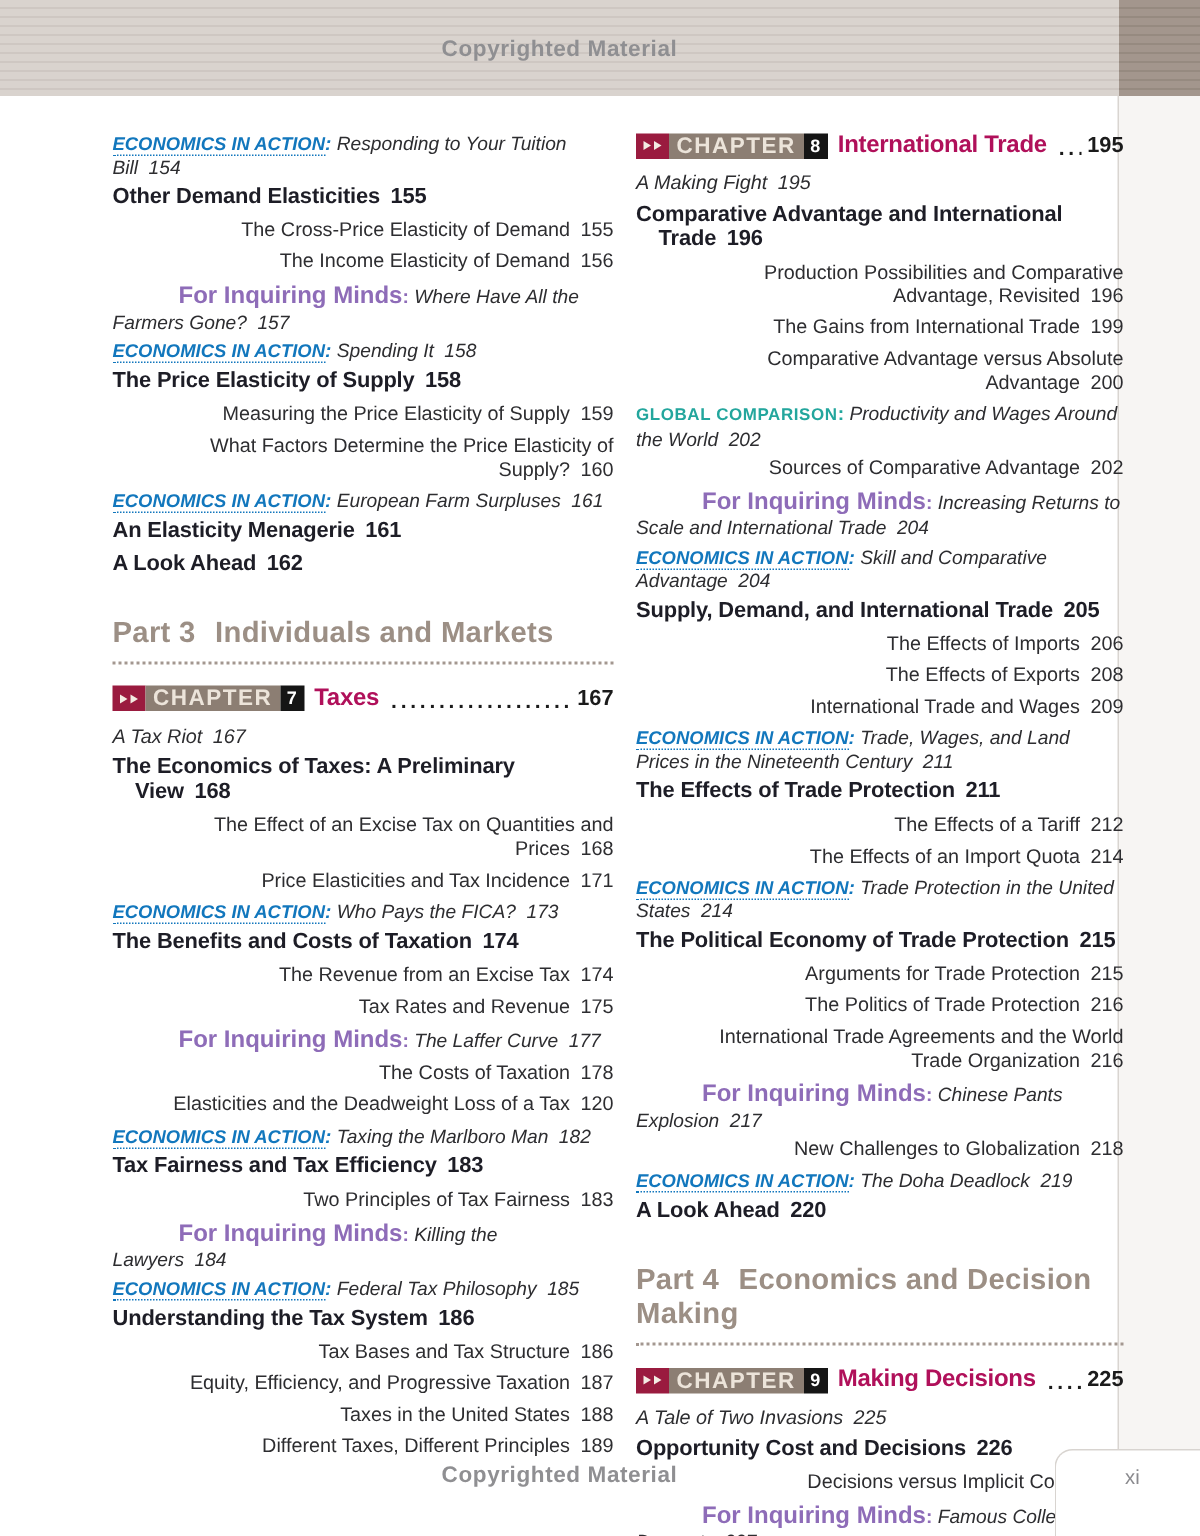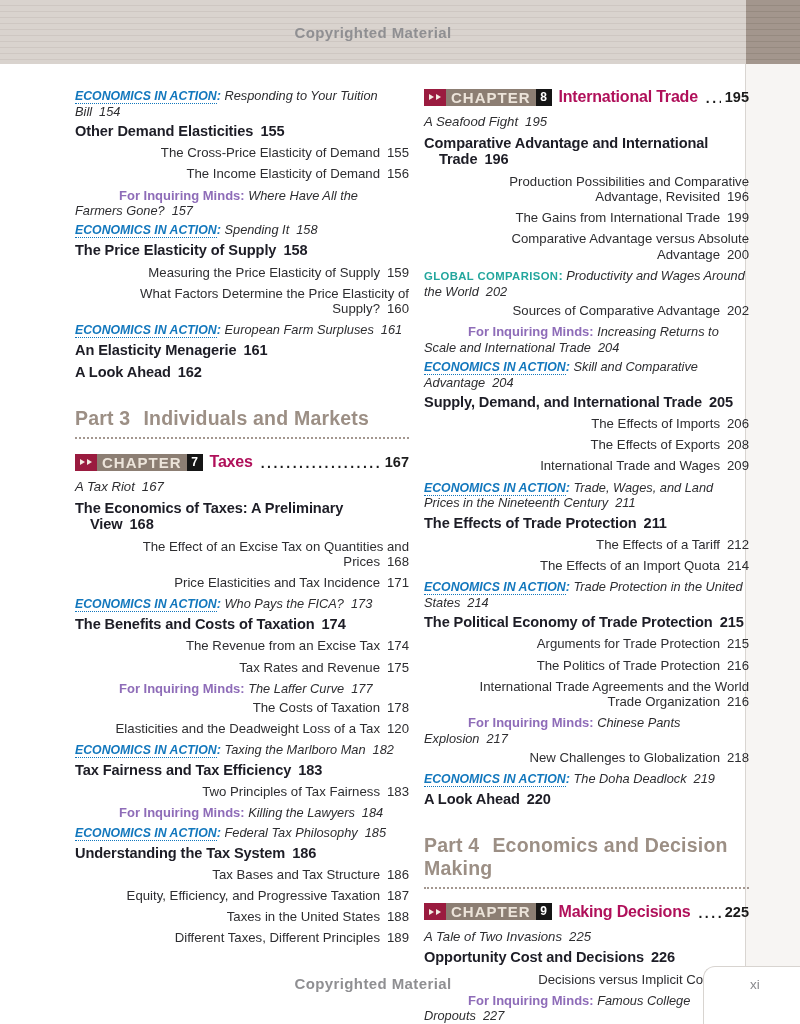--- a/index.html
+++ b/index.html
@@ -35,21 +35,21 @@
   .e-sub{font-size:13.2px;color:var(--text,#2d2d30);padding-left:26px;line-height:1.18;margin:0 0 5.5px;text-align:right;}
   .e-opener{font-size:13.2px;font-style:italic;color:var(--text,#2d2d30);margin:0 0 5px;line-height:1.18;}
   .pg{margin-left:7px;}
   .pg-i{margin-left:7px;}
 
   .e-feat{font-size:12.8px;font-style:italic;color:var(--text,#2d2d30);line-height:1.2;margin:0 0 4px;}
   .feat-label{font-weight:700;}
   .feat-colon{font-weight:700;}
   .eia .feat-label{color:var(--blue,#1277bd);border-bottom:1.6px dotted var(--blue,#1277bd);font-size:12.3px;}
   .eia .feat-colon{color:var(--blue,#1277bd);}
-  .fim .feat-label{color:var(--purple,#8e6cb8);font-style:normal;font-size:13px;padding-left:44px;}
+  .fim .feat-label{color:var(--purple,#8e6cb8);font-style:normal;font-size:16px;padding-left:44px;}
   .fim .feat-colon{color:var(--purple,#8e6cb8);font-style:normal;}
   .gc .feat-label{color:var(--teal,#23a69d);font-style:normal;font-size:11.3px;letter-spacing:.4px;}
   .gc .feat-colon{color:var(--teal,#23a69d);font-style:normal;}
 
   .e-part{margin:26px 0 0;font-size:19.5px;font-weight:700;color:var(--part,#9c8f85);letter-spacing:.2px;}
   .part-label{margin-right:13px;}
   .part-rule{border-bottom:2px dotted #a39790;margin:7px 0 14px;}
 
   .e-chapter{display:flex;align-items:center;margin:0 0 8px;}
   .chev{background:var(--maroon,#9a1b3f);height:17px;display:flex;align-items:center;padding:0 4px;flex:none;}
@@ -127,21 +127,21 @@
       <span class="chev">
         <span class="tri"></span>
         <span class="tri"></span>
       </span>
       <span class="chap-word">CHAPTER</span>
       <span class="chap-num">8</span>
       <span class="chap-title">International Trade</span>
       <span class="dots">..........................................................................................</span>
       <span class="chap-page">195</span>
     </div>
-    <div class="e-opener"><span>A Seafood Fight</span><span class="pg-i">195</span></div>
+    <div class="e-opener"><span>A Making Fight</span><span class="pg-i">195</span></div>
     <div class="e-heading"><span>Comparative Advantage and International Trade</span><span class="pg">196</span></div>
     <div class="e-sub"><span>Production Possibilities and Comparative Advantage, Revisited</span><span class="pg">196</span></div>
     <div class="e-sub"><span>The Gains from International Trade</span><span class="pg">199</span></div>
     <div class="e-sub"><span>Comparative Advantage versus Absolute Advantage</span><span class="pg">200</span></div>
     <div class="e-feat gc"><span class="feat-label">GLOBAL COMPARISON</span><span class="feat-colon">: </span><span class="feat-title">Productivity and Wages Around the World</span><span class="pg-i">202</span></div>
     <div class="e-sub"><span>Sources of Comparative Advantage</span><span class="pg">202</span></div>
     <div class="e-feat fim"><span class="feat-label">For Inquiring Minds</span><span class="feat-colon">: </span><span class="feat-title">Increasing Returns to Scale and International Trade</span><span class="pg-i">204</span></div>
     <div class="e-feat eia"><span class="feat-label">ECONOMICS IN ACTION</span><span class="feat-colon">: </span><span class="feat-title">Skill and Comparative Advantage</span><span class="pg-i">204</span></div>
     <div class="e-heading"><span>Supply, Demand, and International Trade</span><span class="pg">205</span></div>
     <div class="e-sub"><span>The Effects of Imports</span><span class="pg">206</span></div>

